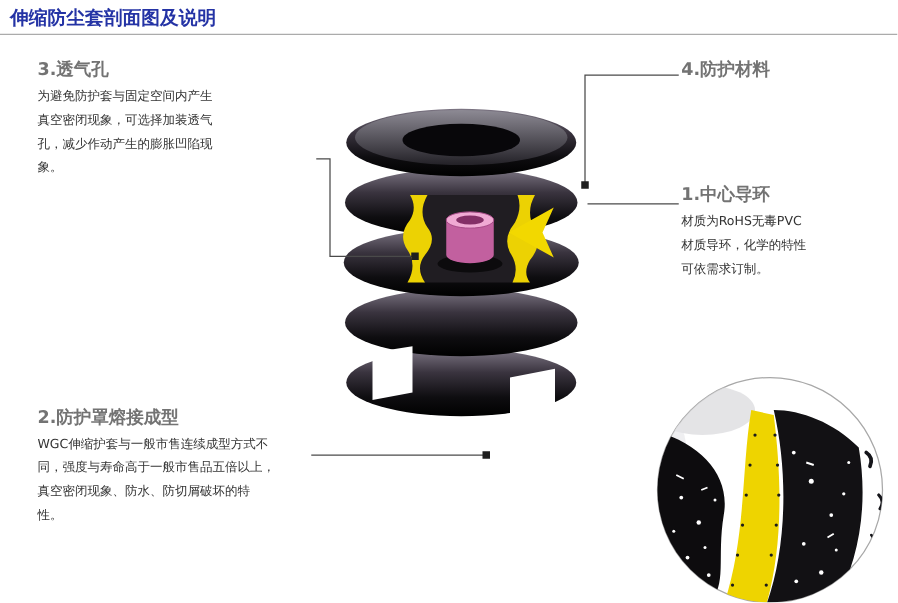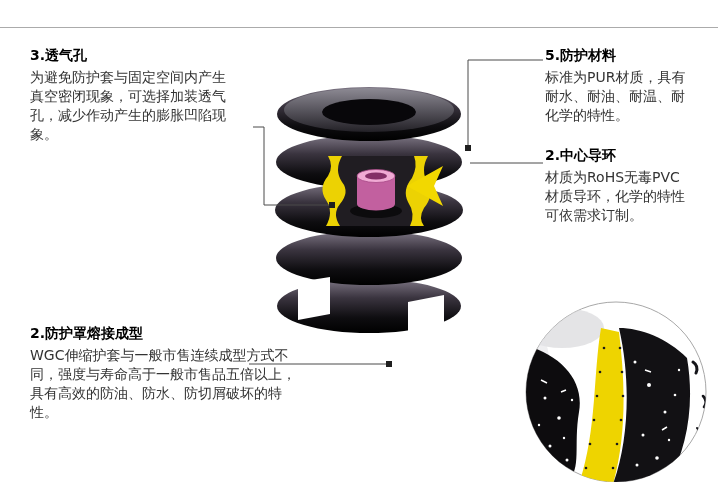--- a/index.html
+++ b/index.html
@@ -11,62 +11,60 @@
   .page { position:absolute; inset:0; }
   .title {
     position:absolute; left:8px; top:5px;
     font-size:15px; font-weight:bold; color:#2433a5;
   }
   .divider {
     position:absolute; left:0; top:27px; width:718px; height:1px;
     background:#ababab;
   }
   .anno { position:absolute; }
-  .anno h3 { font-size:14px; font-weight:bold; color:#000000; margin-bottom:3px; }
-  .anno p  { font-size:14px; line-height:19px; color:#333; white-space:pre-line; }
+  .anno h3 { font-size:14px; font-weight:bold; color:#737373; margin-bottom:3px; }
+  .anno p  { font-size:10px; line-height:19px; color:#333; white-space:pre-line; }
   #anno-3 { left:30px;  top:47px;  }
   #anno-4 { left:30px;  top:325px; }
   #anno-1 { left:545px; top:47px;  }
   #anno-2 { left:545px; top:147px; }
   .bellows { position:absolute; left:262px; top:72px; }
   .detail  { position:absolute; left:517px; top:300px; }
   .overlay { position:absolute; left:0; top:0; pointer-events:none; }
 </style>
 </head>
 <body>
 
 <div class="page">
 
+  <div class="title">伸缩防尘套剖面图及说明</div>
   <div class="divider"></div>
 
   <section class="anno" id="anno-3">
     <h3>3.透气孔</h3>
     <p>为避免防护套与固定空间内产生
 真空密闭现象，可选择加装透气
 孔，减少作动产生的膨胀凹陷现
 象。</p>
   </section>
 
   <section class="anno" id="anno-4">
     <h3>2.防护罩熔接成型</h3>
     <p>WGC伸缩护套与一般市售连续成型方式不
 同，强度与寿命高于一般市售品五倍以上，
-具有高效的防油、防水、防切屑破坏的特
+真空密闭现象、防水、防切屑破坏的特
 性。</p>
   </section>
 
   <section class="anno" id="anno-1">
-    <h3>5.防护材料</h3>
-    <p>标准为PUR材质，具有
-耐水、耐油、耐温、耐
-化学的特性。</p>
+    <h3>4.防护材料</h3>
   </section>
 
   <section class="anno" id="anno-2">
-    <h3>2.中心导环</h3>
+    <h3>1.中心导环</h3>
     <p>材质为RoHS无毒PVC
 材质导环，化学的特性
 可依需求订制。</p>
   </section>
 
   <svg class="bellows" width="215" height="268" viewBox="0 0 215 268">
     <defs>
       <linearGradient id="ring" x1="0" y1="0" x2="0" y2="1">
         <stop offset="0" stop-color="#7d7684"></stop>
         <stop offset="0.35" stop-color="#3a343f"></stop>

